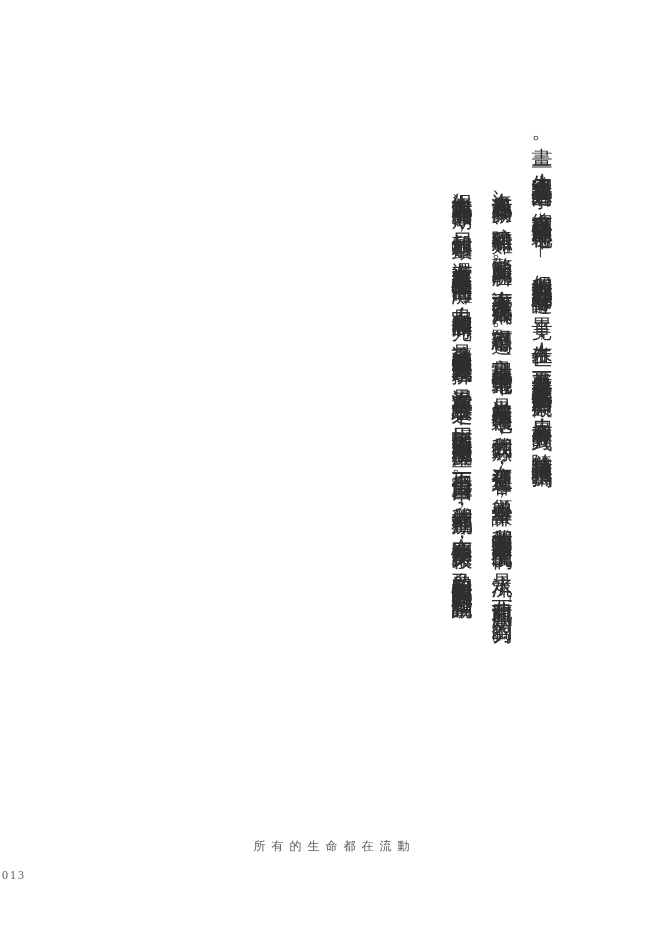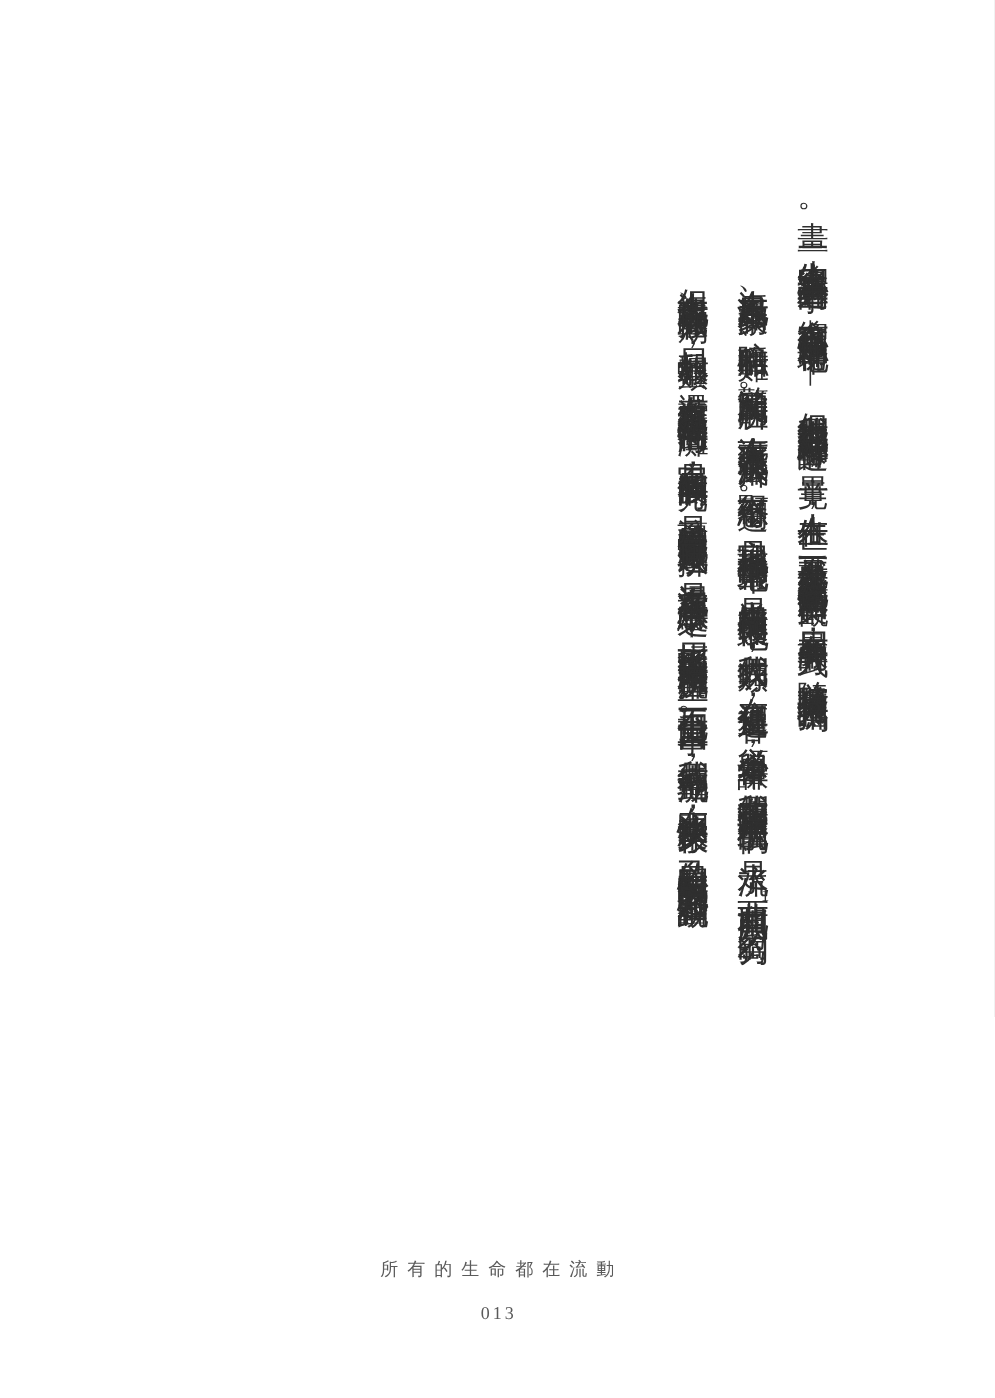--- a/index.html
+++ b/index.html
@@ -55,21 +55,21 @@
     text-indent: 6px; 
     font-size: 12px;
     letter-spacing: 6px;
     color: #5a5a5a;
   }
   .page-number {
     position: absolute;
     top: 868px;
     left: 0;
     width: 663px;
-    text-align: center;
+    text-align: left;
     text-indent: 2px;
     font-size: 12px;
     letter-spacing: 2px;
     color: #5a5a5a;
     font-family: "Liberation Serif", "DejaVu Serif", serif;
   }
 </style>
 </head>
 <body>
 

